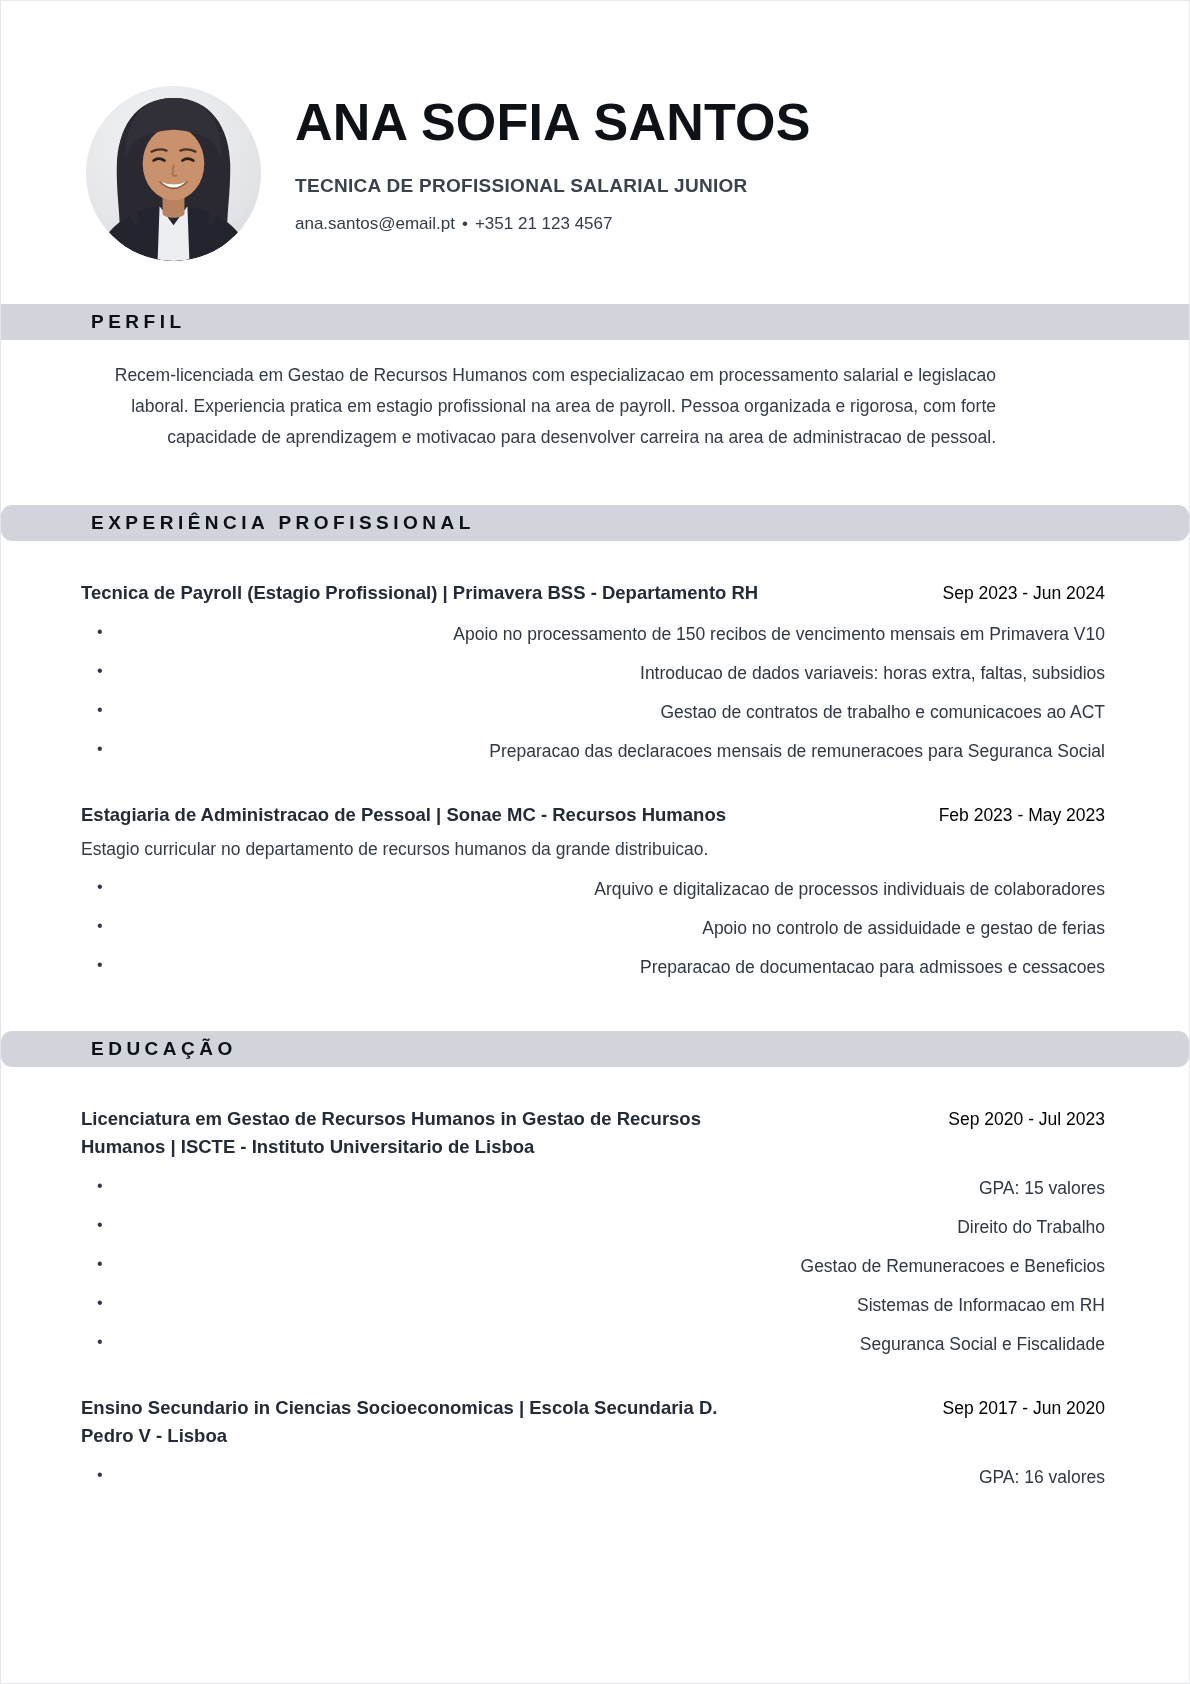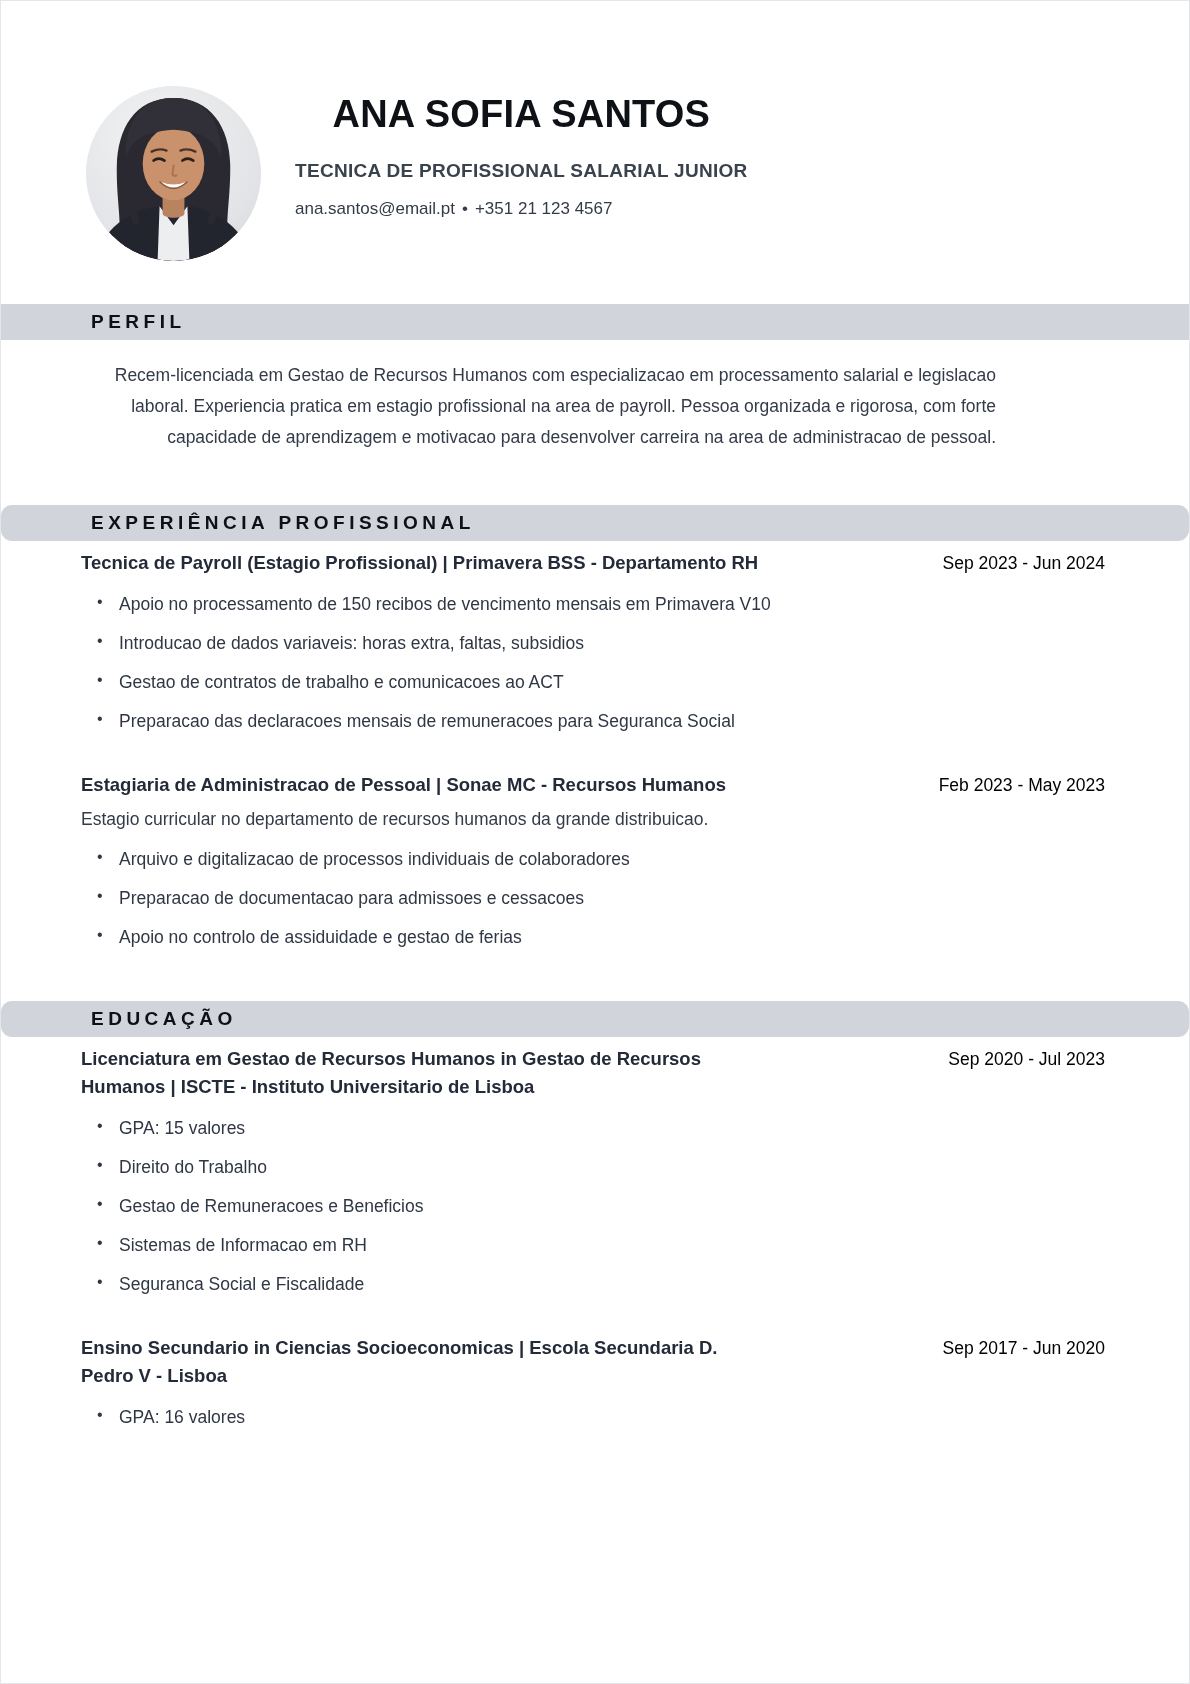--- a/index.html
+++ b/index.html
@@ -26,27 +26,26 @@
     flex: 0 0 auto;
     width: 175px;
     height: 175px;
     border-radius: 50%;
     overflow: hidden;
     background: #e9eaec;
   }
   .avatar svg { display: block; width: 100%; height: 100%; }
   .header-text { margin-left: 34px; padding-top: 8px; }
   .person-name {
-    font-size: 38px;
+    font-size: 52px;
     font-weight: 700;
     letter-spacing: 0.2px;
     color: #0e1116;
     line-height: 1.1;
     margin: 0;
-    text-align: center;
   }
   .person-title {
     margin-top: 24px;
     font-size: 19px;
     font-weight: 700;
     color: #3a424e;
     letter-spacing: 0.3px;
   }
   .contact-line {
     margin-top: 17px;
@@ -78,21 +77,21 @@
   .profile-summary {
     margin-top: 20px;
     max-width: 915px;
     font-size: 17.5px;
     line-height: 31px;
     color: #333b48;
     text-align: right;
   }
 
   
-  .entry { margin-top: 8px; }
+  .entry { margin-top: 38px; }
   .entry + .entry { margin-top: 38px; }
   .entry-header { display: flex; justify-content: space-between; align-items: flex-start; }
   .entry-title {
     max-width: 680px;
     font-size: 18.5px;
     font-weight: 700;
     color: #232b38;
     line-height: 28px;
   }
   .entry-dates {
@@ -104,20 +103,21 @@
   .entry-desc {
     margin-top: 7px;
     font-size: 17.5px;
     color: #333b48;
     line-height: 26px;
   }
   ul.bullet-list {
     list-style: none;
     margin: 15px 0 0 0;
     padding: 0 0 0 16px;
+    text-align: right;
   }
   ul.bullet-list li {
     position: relative;
     padding-left: 22px;
     font-size: 17.5px;
     line-height: 24px;
     color: #2f3744;
     margin-bottom: 15px;
   }
   ul.bullet-list li::before {
@@ -212,22 +212,22 @@
     </div>
 
     <div class="entry">
       <div class="entry-header">
         <div class="entry-title">Estagiaria de Administracao de Pessoal | Sonae MC - Recursos Humanos</div>
         <div class="entry-dates">Feb 2023 - May 2023</div>
       </div>
       <div class="entry-desc">Estagio curricular no departamento de recursos humanos da grande distribuicao.</div>
       <ul class="bullet-list">
         <li>Arquivo e digitalizacao de processos individuais de colaboradores</li>
+        <li>Apoio no controlo de assiduidade e gestao de ferias</li>
         <li>Preparacao de documentacao para admissoes e cessacoes</li>
-        <li>Apoio no controlo de assiduidade e gestao de ferias</li>
       </ul>
     </div>
 
   </div>
 
   <div class="section-bar section-gap">
     <span class="section-title">EDUCAÇÃO</span>
   </div>
   <div class="section-body">
 

